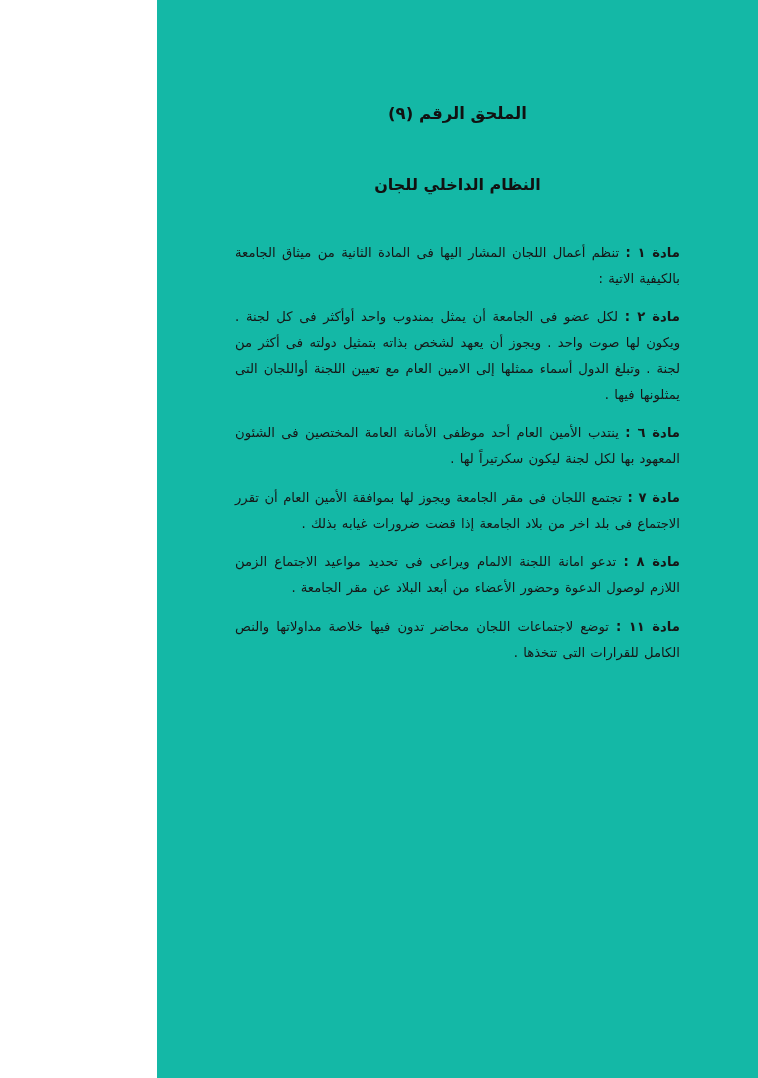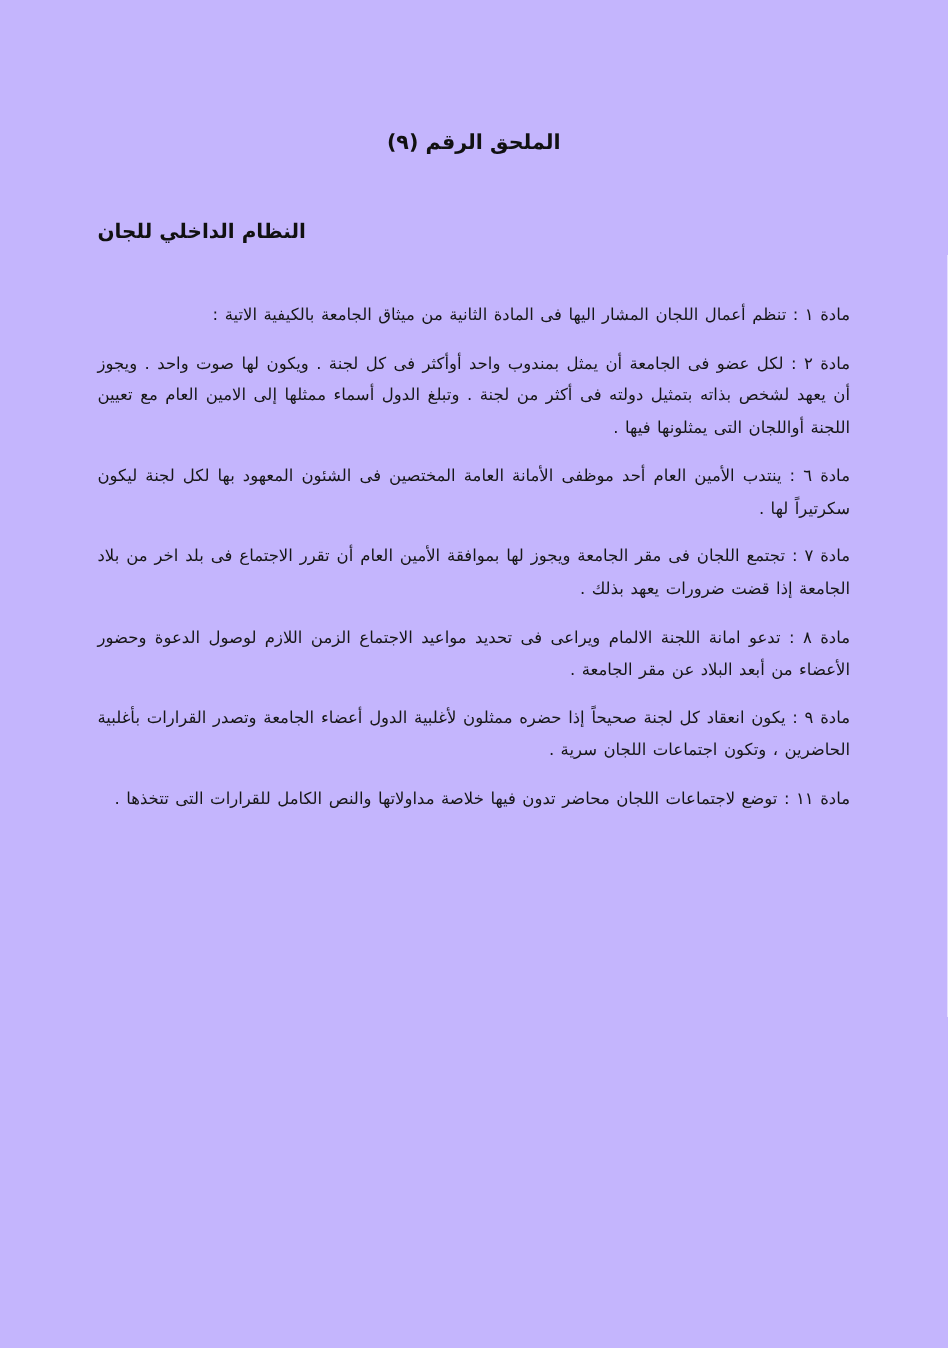--- a/index.html
+++ b/index.html
@@ -10,55 +10,55 @@
   body {
     width: 758px;
     height: 1078px;
     font-family: "DejaVu Sans", sans-serif;
     color: #1a1a1a;
     position: relative;
     overflow: hidden;
   }
   .page {
     position: relative;
-    width: 758px;
+    width: 601px;
     height: 1078px;
     box-sizing: border-box;
     padding: 96px 78px 40px 78px;
-    background: #c4b5fd;
+    background: #14b8a6;
   }
   .doc-title {
     text-align: center;
     font-size: 16.5px;
     font-weight: bold;
     letter-spacing: 0.2px;
     margin: 8px 0 0 0;
     color: #111;
   }
   .doc-subtitle {
-    text-align: left;
+    text-align: center;
     font-size: 16px;
     font-weight: bold;
     margin: 52px 0 0 0;
     color: #111;
   }
   .articles {
     margin-top: 46px;
   }
   .article {
     font-size: 13.2px;
     line-height: 1.95;
     text-align: justify;
     text-align-last: right;
     margin: 0 0 13px 0;
     color: #161616;
     word-spacing: 1px;
   }
   .article .lead {
-    font-weight: normal;
+    font-weight: bold;
   }
   .article.loose { margin-bottom: 16px; }
 </style>
 </head>
 <body>
 
 <div class="page">
 
   <h1 class="doc-title">الملحق الرقم (٩)</h1>
 
@@ -79,32 +79,28 @@
 
 
 
     <p class="article">
       <span class="lead">مادة ٦ :</span>
       <span>ينتدب الأمين العام أحد موظفى الأمانة العامة المختصين فى الشئون المعهود بها لكل لجنة ليكون سكرتيراً لها .</span>
     </p>
 
     <p class="article">
       <span class="lead">مادة ٧ :</span>
-      <span>تجتمع اللجان فى مقر الجامعة ويجوز لها بموافقة الأمين العام أن تقرر الاجتماع فى بلد اخر من بلاد الجامعة إذا قضت ضرورات يعهد بذلك .</span>
+      <span>تجتمع اللجان فى مقر الجامعة ويجوز لها بموافقة الأمين العام أن تقرر الاجتماع فى بلد اخر من بلاد الجامعة إذا قضت ضرورات غيابه بذلك .</span>
     </p>
 
     <p class="article">
       <span class="lead">مادة ٨ :</span>
       <span>تدعو امانة اللجنة الالمام ويراعى فى تحديد مواعيد الاجتماع الزمن اللازم لوصول الدعوة وحضور الأعضاء من أبعد البلاد عن مقر الجامعة .</span>
     </p>
 
-    <p class="article">
-      <span class="lead">مادة ٩ :</span>
-      <span>يكون انعقاد كل لجنة صحيحاً إذا حضره ممثلون لأغلبية الدول أعضاء الجامعة وتصدر القرارات بأغلبية الحاضرين ، وتكون اجتماعات اللجان سرية .</span>
-    </p>
 
 
     <p class="article">
       <span class="lead">مادة ١١ :</span>
       <span>توضع لاجتماعات اللجان محاضر تدون فيها خلاصة مداولاتها والنص الكامل للقرارات التى تتخذها .</span>
     </p>
 
   </div>
 </div>
 

